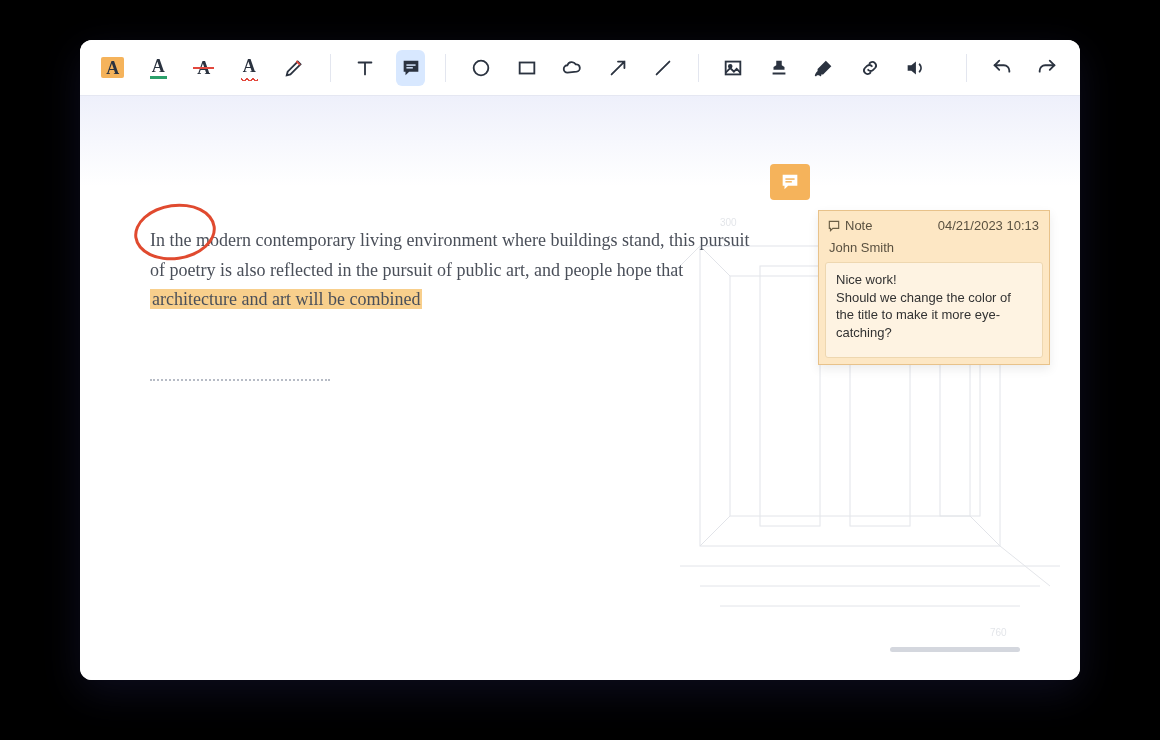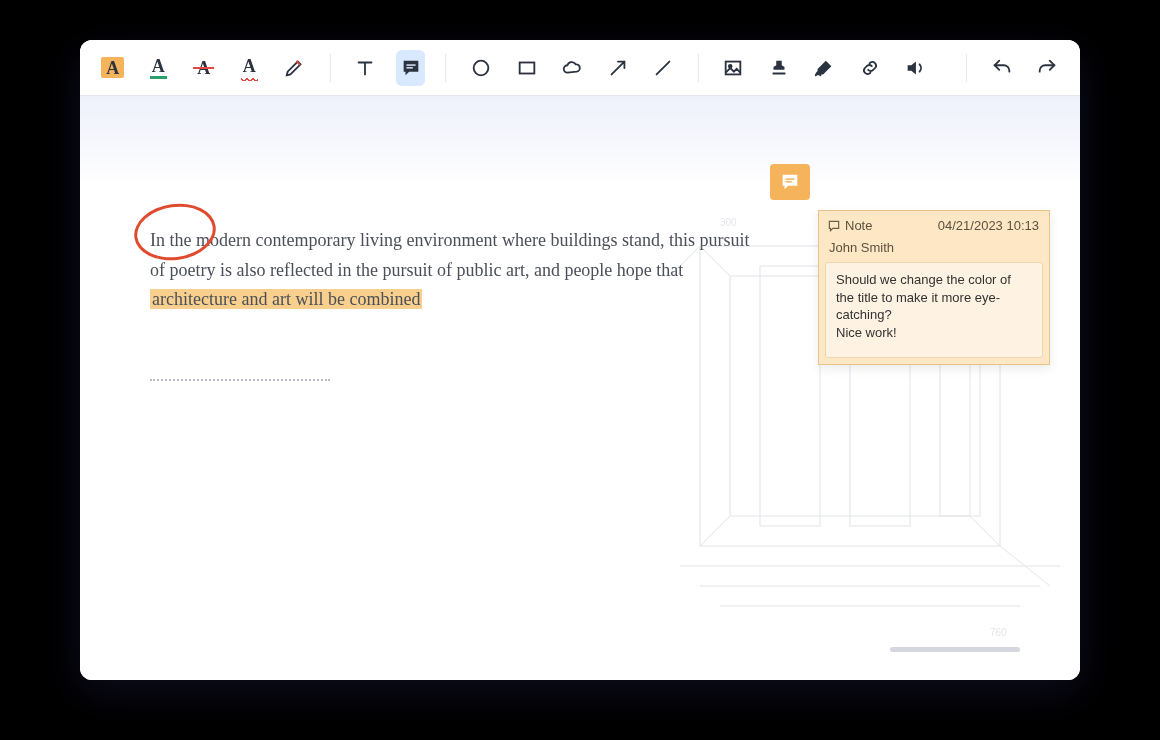--- a/index.html
+++ b/index.html
@@ -343,19 +343,19 @@
         <div class="l">
           <svg width="14" height="14" viewBox="0 0 24 24" fill="none" stroke="#6b5f46" stroke-width="2">
               <path d="M4 4h16v12H10l-4 4v-4H4z"></path>
             </svg>
           <span>Note</span>
         </div>
         <span>04/21/2023 10:13</span>
       </div>
       <div class="note-author">John Smith</div>
       <div class="note-body">
+        <div>Nice work!</div>
         <div>Should we change the color of the title to make it more eye-catching?</div>
-        <div>Nice work!</div>
       </div>
     </div>
 
   </div>
 </div>
 
 </body></html>

